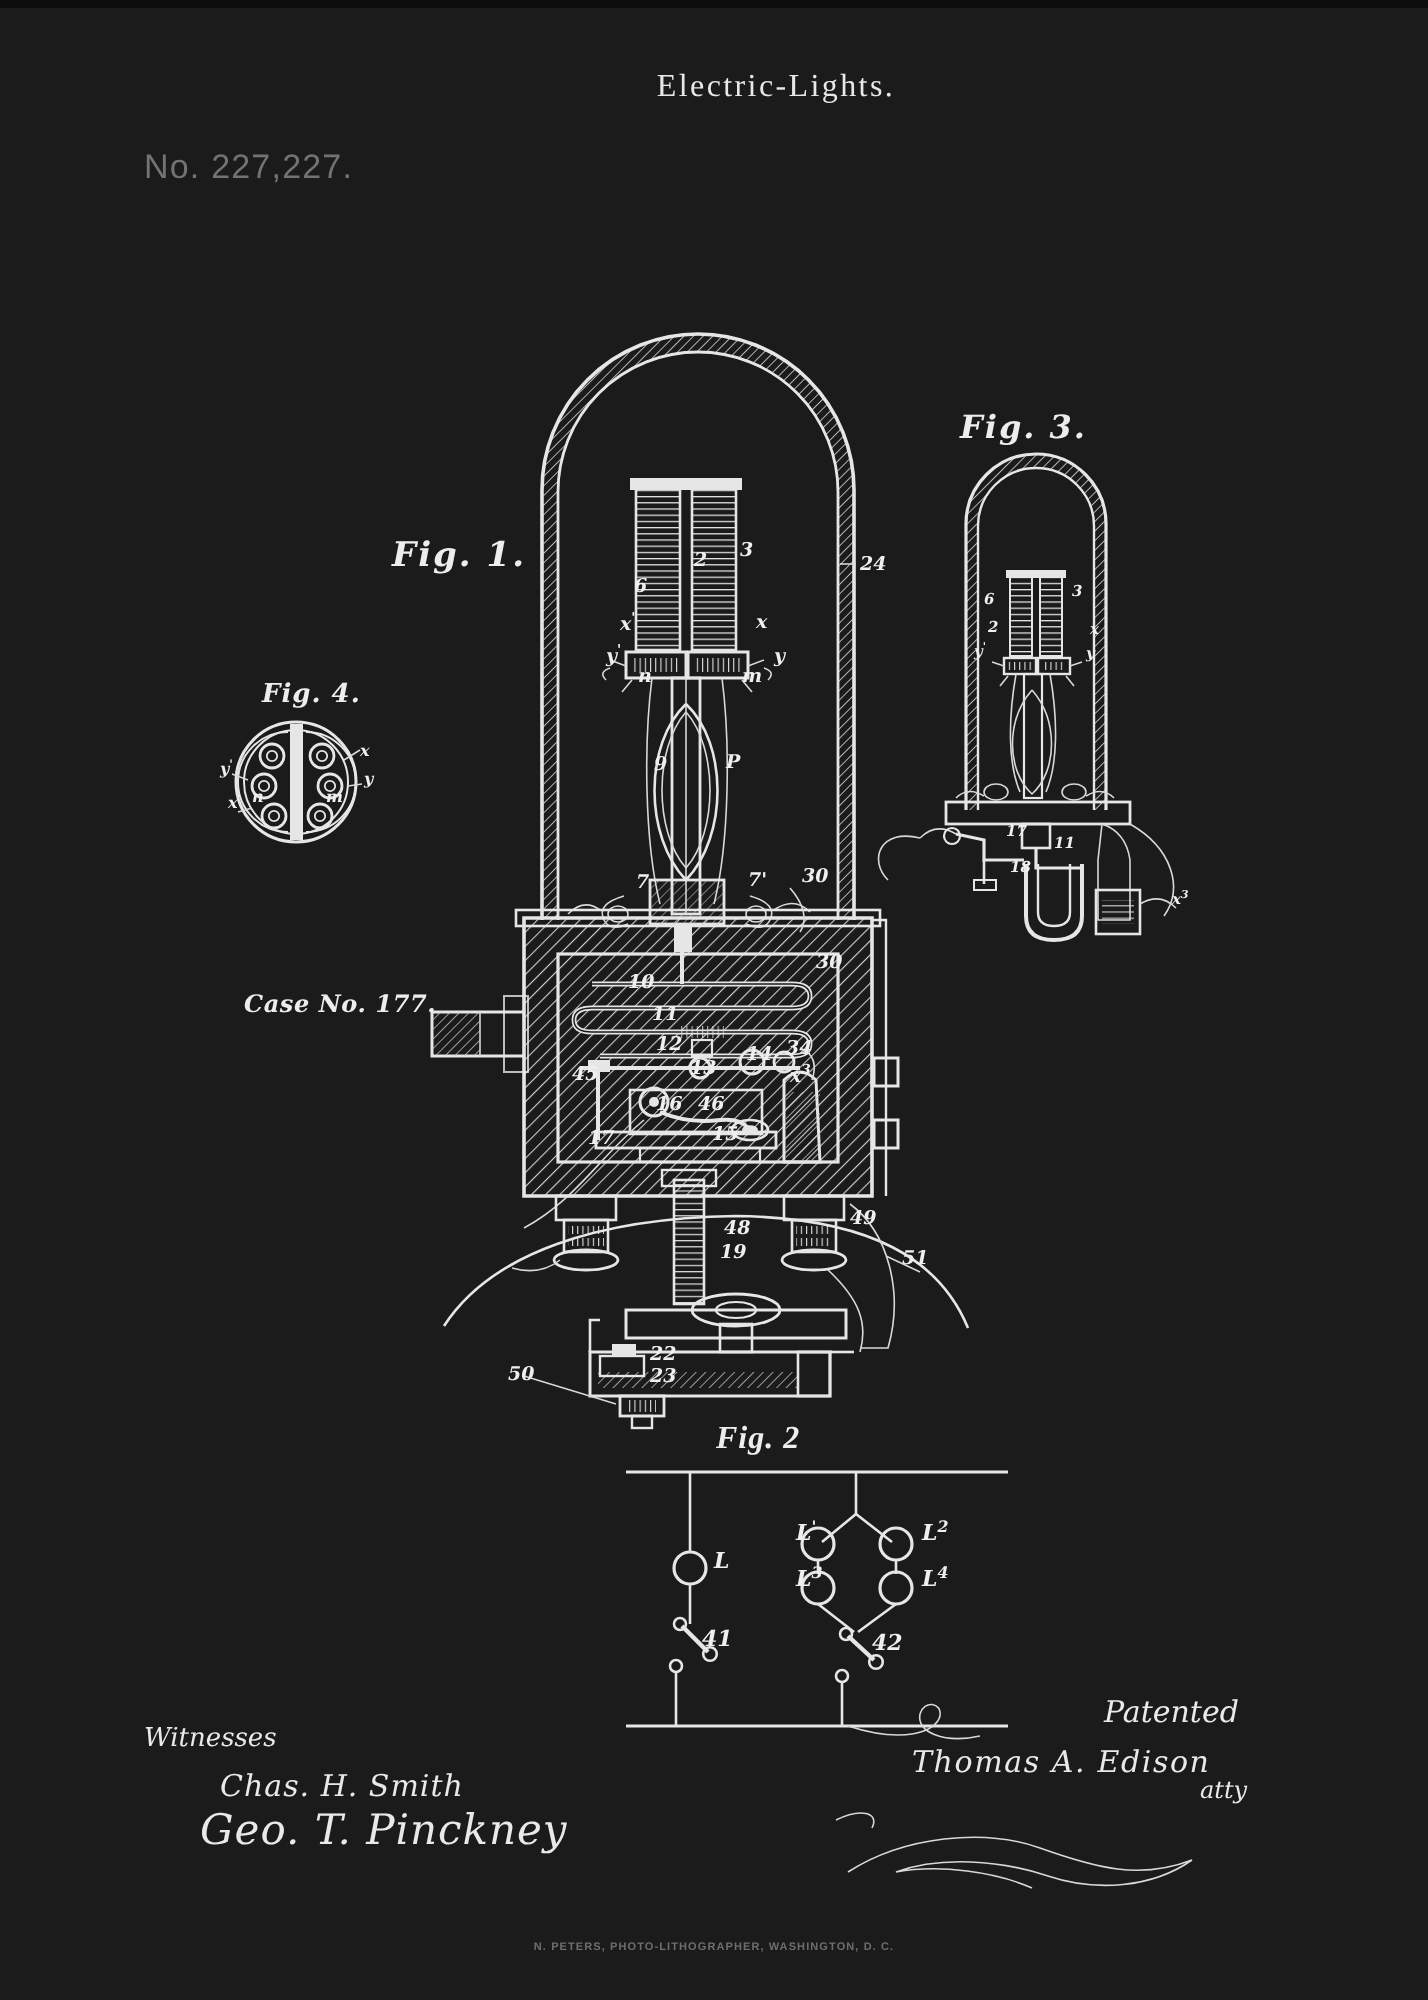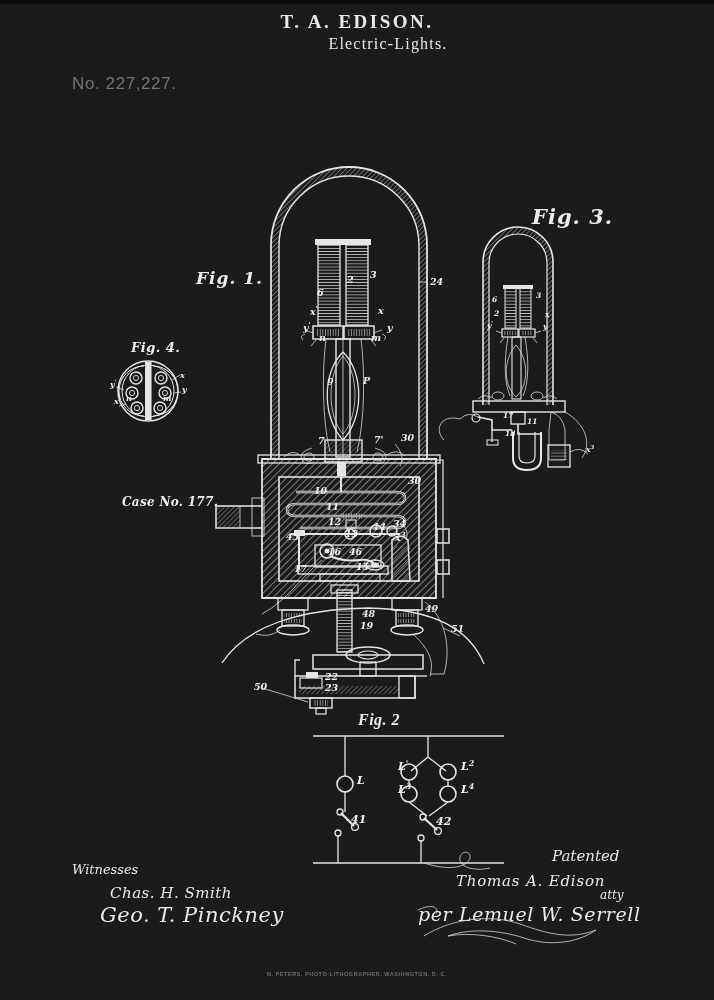--- a/index.html
+++ b/index.html
@@ -35,21 +35,21 @@
     letter-spacing:.4px;
   }
   
   .script{
     position:absolute;color:#ededed;
     font-family:"DejaVu Serif", serif;
     font-style:italic;font-weight:bold;
     white-space:nowrap;
   }
   #fig1-label{left:196px;top:268px;font-size:17px;letter-spacing:1px;}
-  #fig3-label{left:532px;top:204px;font-size:21px;letter-spacing:1px;}
+  #fig3-label{left:480px;top:204px;font-size:16px;letter-spacing:1px;}
   #fig4-label{left:131px;top:340px;font-size:13px;letter-spacing:.5px;}
   #fig2-label{left:358px;top:711px;font-size:16px;letter-spacing:.5px;
     font-family:"Liberation Serif",serif;}
   #case-no{left:122px;top:495px;font-size:12px;letter-spacing:.3px;}
   
   .sig{
     position:absolute;color:#e9e9e9;white-space:nowrap;
     font-family:"DejaVu Serif", serif;font-style:italic;
   }
   #witness-ttl{left:72px;top:862px;font-size:13px;}
@@ -73,21 +73,20 @@
     font-weight:bold;
   }
 </style>
 </head>
 <body>
 
 <div id="page">
 
   <div id="topstrip"></div>
 
-  <div class="hdr" id="hdr-name">T. A. EDISON.</div>
   <div class="hdr" id="hdr-sub">Electric-Lights.</div>
   <div id="hdr-num">No. 227,227.</div>
 
   <div class="script" id="fig1-label">Fig. 1.</div>
   <div class="script" id="fig3-label">Fig. 3.</div>
   <div class="script" id="fig4-label">Fig. 4.</div>
   <div class="script" id="fig2-label">Fig. 2</div>
   <div class="script" id="case-no">Case No. 177.</div>
 
   <svg width="714" height="1000" viewBox="0 0 714 1000">
@@ -462,21 +461,20 @@
         <text x="163" y="401" class="num" font-size="8">m</text>
         <text x="114" y="404" class="num" font-size="8">x<tspan baseline-shift="super" font-size="5.76">'</tspan></text>
       </g>
   </svg>
 
   <div class="sig" id="witness-ttl">Witnesses</div>
   <div class="sig" id="wit1">Chas. H. Smith</div>
   <div class="sig" id="wit2">Geo. T. Pinckney</div>
   <div class="sig" id="inv-ttl">Patented</div>
   <div class="sig" id="inv-name">Thomas A. Edison</div>
-  <div class="sig" id="inv-per">per Lemuel W. Serrell</div>
   <div class="sig" id="inv-atty">atty</div>
 
   <svg width="714" height="1000" viewBox="0 0 714 1000">
     <path d="M424 936 C 452 918 492 914 520 924 C 548 934 570 940 596 930
              C 576 944 548 946 524 938 C 500 930 470 928 448 936
              C 470 932 498 936 516 944" class="ink-thin" stroke="#e0e0e0"></path>
     <path d="M418 910 C 430 904 440 906 436 914" class="ink-thin"></path>
   </svg>
 
   <div id="footer">N. PETERS, PHOTO-LITHOGRAPHER, WASHINGTON, D. C.</div>

